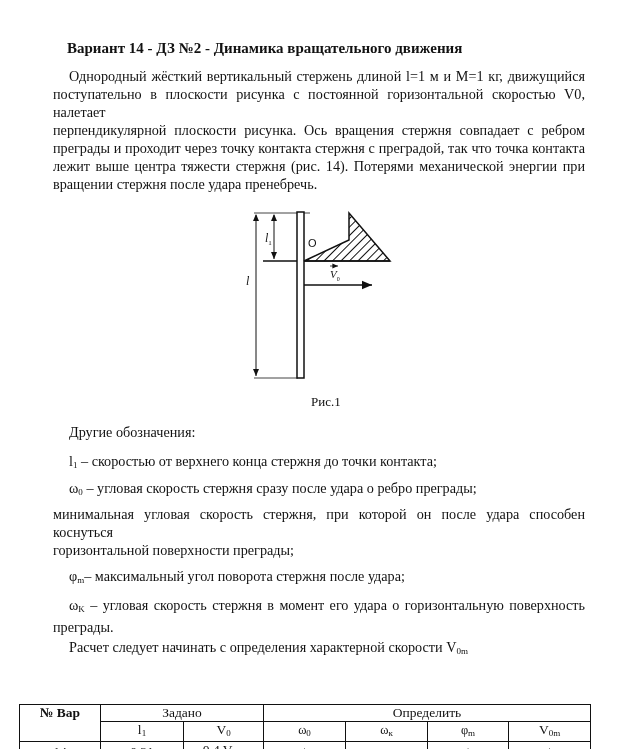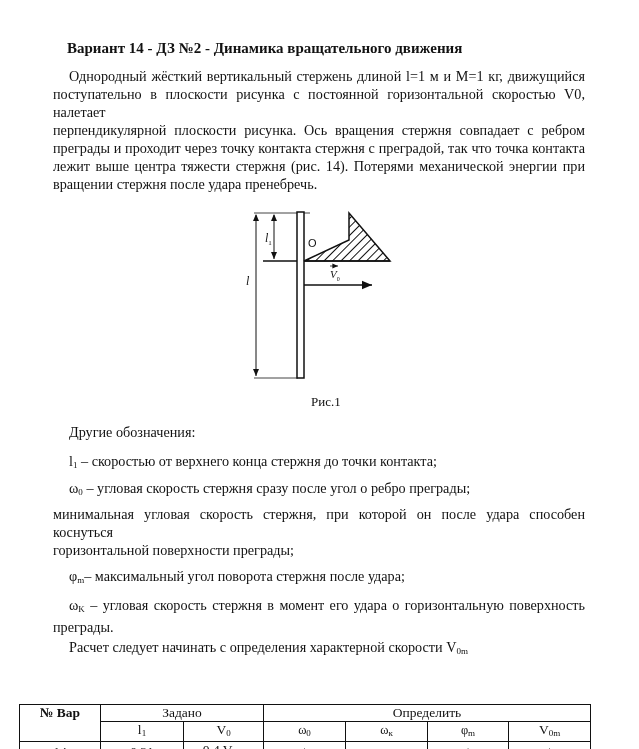--- a/index.html
+++ b/index.html
@@ -88,21 +88,21 @@
 
 <div class="caption">Рис.1</div>
 
 <div class="single" style="top:423px;">Другие обозначения:</div>
 
 <div class="single" style="top:452px;">
   <span>l</span><span class="sub">1</span><span> – скоростью от верхнего конца стержня до точки контакта;</span>
 </div>
 
 <div class="single" style="top:479px;">
-  <span>ω</span><span class="sub">0</span><span> – угловая скорость стержня сразу после угол о ребро преграды;</span>
+  <span>ω</span><span class="sub">0</span><span> – угловая скорость стержня сразу после удара о ребро преграды;</span>
 </div>
 
 <div class="para" style="top:505px;">
   <span class="line">минимальная угловая скорость стержня, при которой он после удара способен коснуться</span>
   <span class="line last">горизонтальной поверхности преграды;</span>
 </div>
 
 <div class="single" style="top:567px;">
   <span>φ</span><span class="sub">m</span><span>– максимальный угол поворота стержня после удара;</span>
 </div>

